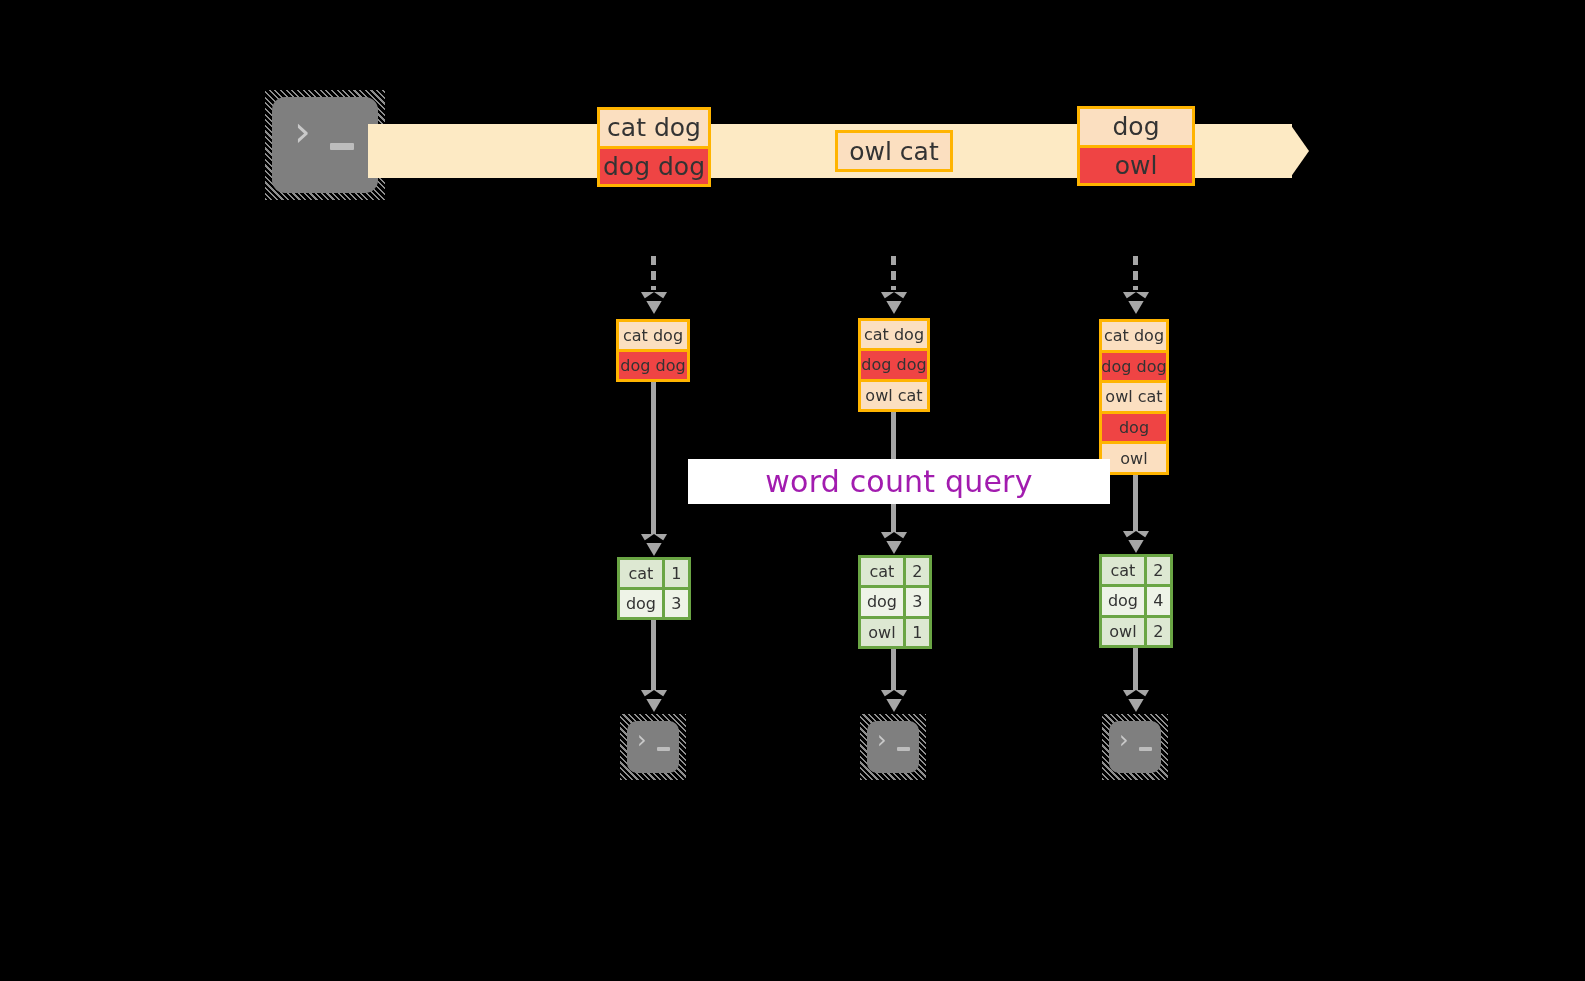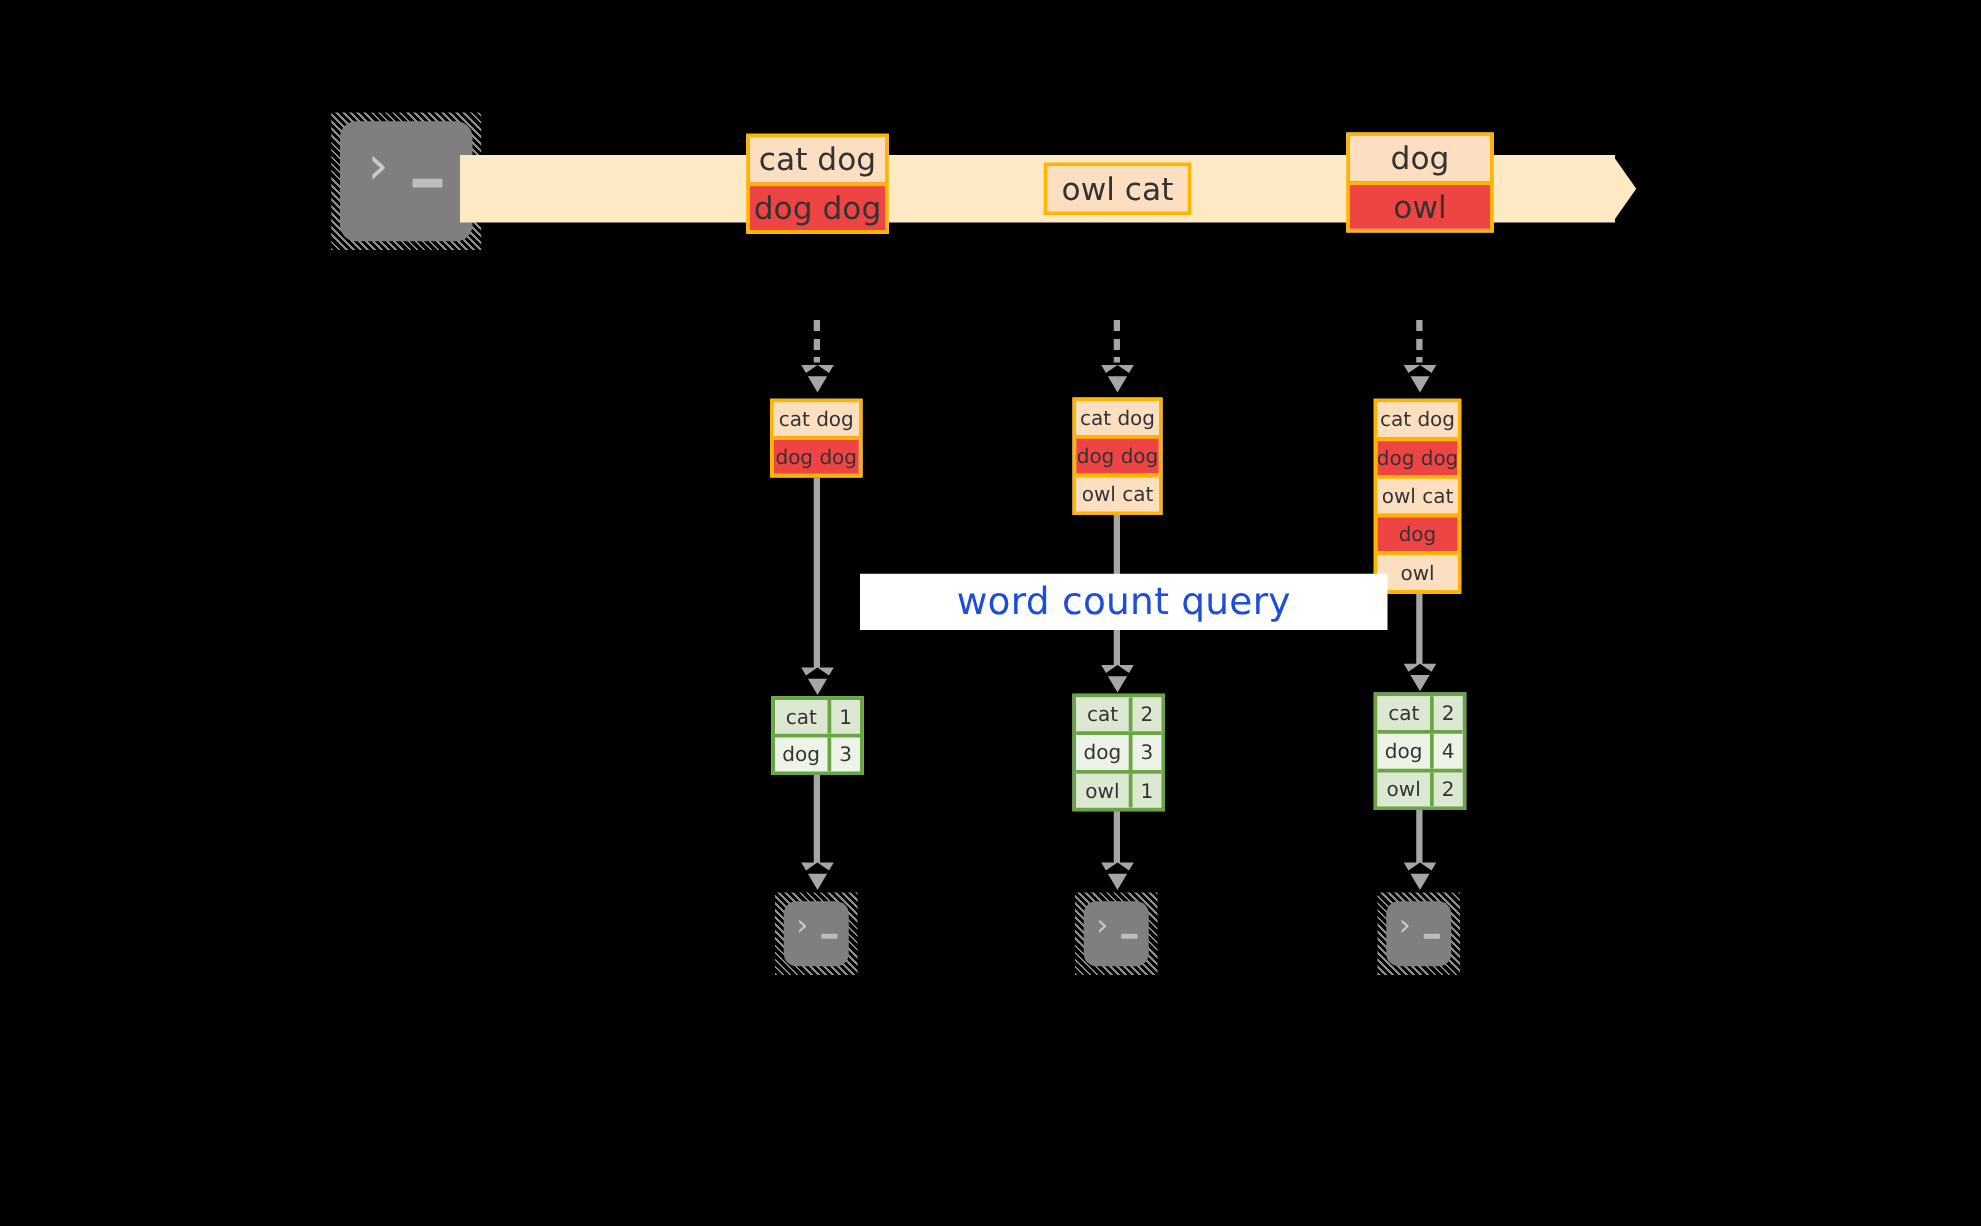--- a/index.html
+++ b/index.html
@@ -138,21 +138,21 @@
     width: 0; height: 0;
     border-bottom: 9px solid #000;
     border-left: 13px solid transparent;
     border-right: 13px solid transparent;
   }
 
   
   .qlabel {
     position: absolute;
     background: #ffffff;
-    color: #1d4ed8;
+    color: #a21caf;
     font-size: 30px;
     display: flex;
     align-items: center;
     justify-content: center;
     letter-spacing: 0.2px;
   }
 </style>
 </head>
 <body>
 

